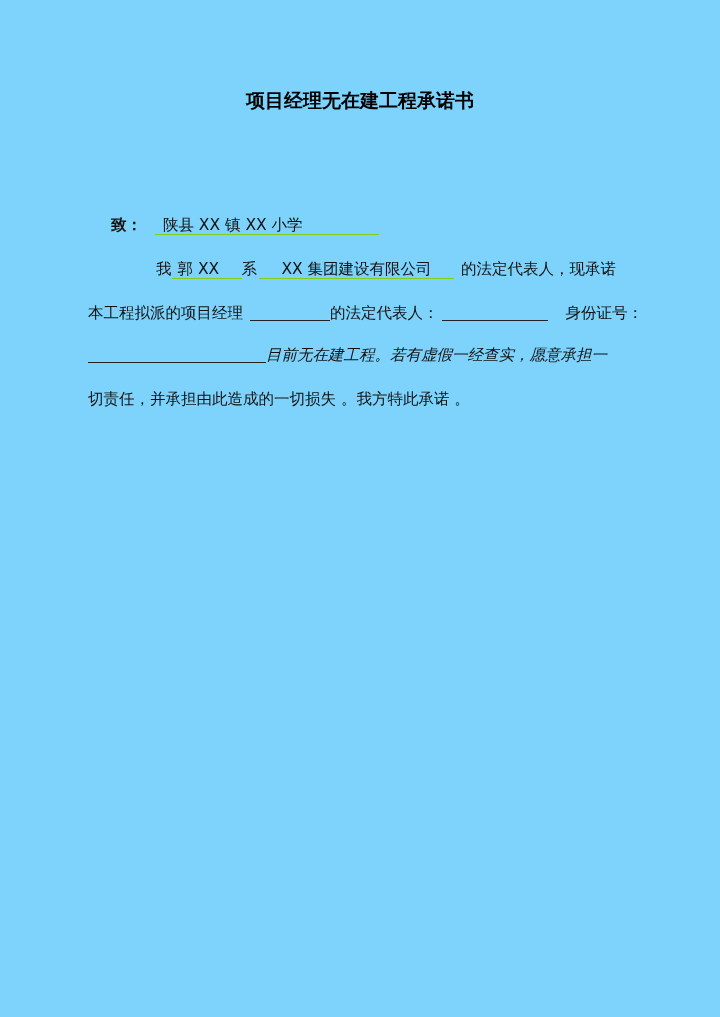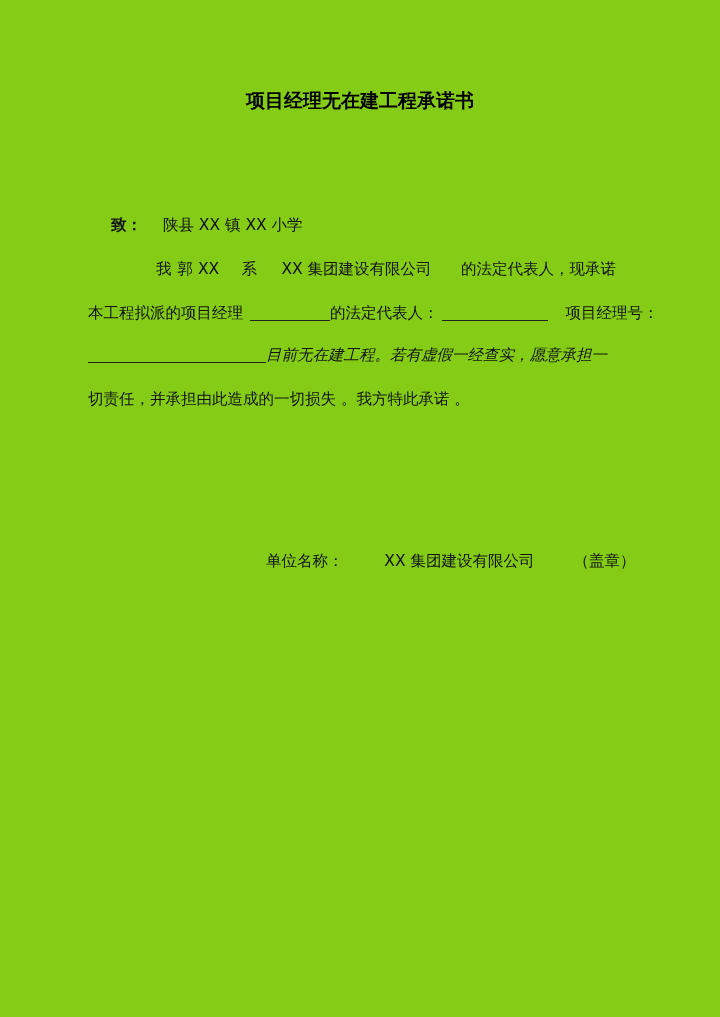--- a/index.html
+++ b/index.html
@@ -12,42 +12,42 @@
     height: 1017px;
     position: relative;
     overflow: hidden;
     font-family: "DejaVu Sans", "Liberation Sans", sans-serif;
     color: #111111;
   }
   .page {
     position: absolute;
     left: 0; top: 0;
     width: 720px; height: 1017px;
-    background: #84cc16;
+    background: #7dd3fc;
   }
   .title {
     position: absolute;
     left: 0; width: 720px;
     top: 88px;
     text-align: center;
     font-size: 19px;
     font-weight: bold;
     letter-spacing: 0px;
     color: #000;
   }
   .line {
     position: absolute;
     white-space: nowrap;
     font-size: 15.5px;
     line-height: 20px;
     color: #111;
   }
   .ul {
     display: inline-block;
-    border-bottom: 3px solid #84cc16;
+    border-bottom: 1px solid #84cc16;
     line-height: 18px;
     text-align: center;
     vertical-align: baseline;
   }
   .bold { font-weight: bold; }
   .blank { display: inline-block; border-bottom: 1px solid #222; height: 16px; vertical-align: -3px; }
 </style>
 </head>
 <body>
 
@@ -61,30 +61,25 @@
   </div>
 
   <div class="line" style="left:156px; top:259px;">
     <span>我</span><span class="ul" style="width:70px; text-align:left; padding-left:6px; box-sizing:border-box;">郭 XX</span><span>系</span><span class="ul" style="width:195px; margin-left:2px;">XX 集团建设有限公司</span>
     <span style="margin-left:2px;">的法定代表人，现承诺</span>
   </div>
 
   <div class="line" style="left:88px; top:303px;">
     <span>本工程拟派的项目经理</span>
     <span class="blank" style="width:80px; margin-left:2px;"></span><span>的法定代表人：</span><span class="blank" style="width:106px; margin-left:4px;"></span>
-    <span style="margin-left:12px;">项目经理号：</span>
+    <span style="margin-left:12px;">身份证号：</span>
   </div>
 
   <div class="line" style="left:88px; top:345px;font-style:italic;">
     <span class="blank" style="width:178px;"></span><span>目前无在建工程。若有虚假一经查实，愿意承担一</span>
   </div>
 
   <div class="line" style="left:88px; top:389px;text-align:center;">
     <span>切责任，并承担由此造成的一切损失 。我方特此承诺 。</span>
   </div>
 
-  <div class="line" style="left:266px; top:551px;">
-    <span>单位名称：</span>
-    <span class="ul" style="width:214px; margin-left:4px;">XX 集团建设有限公司</span>
-    <span style="margin-left:2px;">（盖章）</span>
-  </div>
 
 </div>
 
 </body></html>

